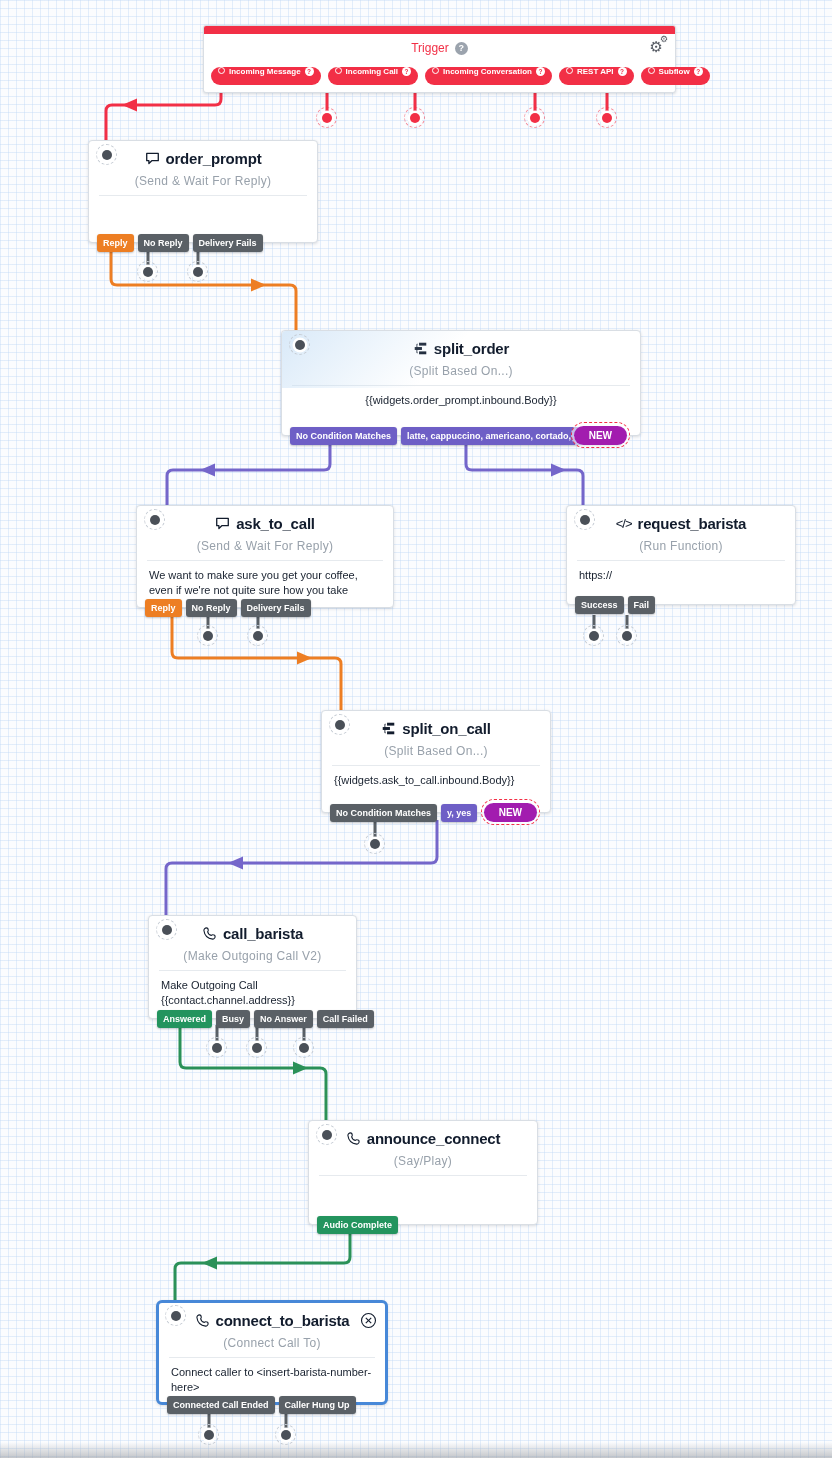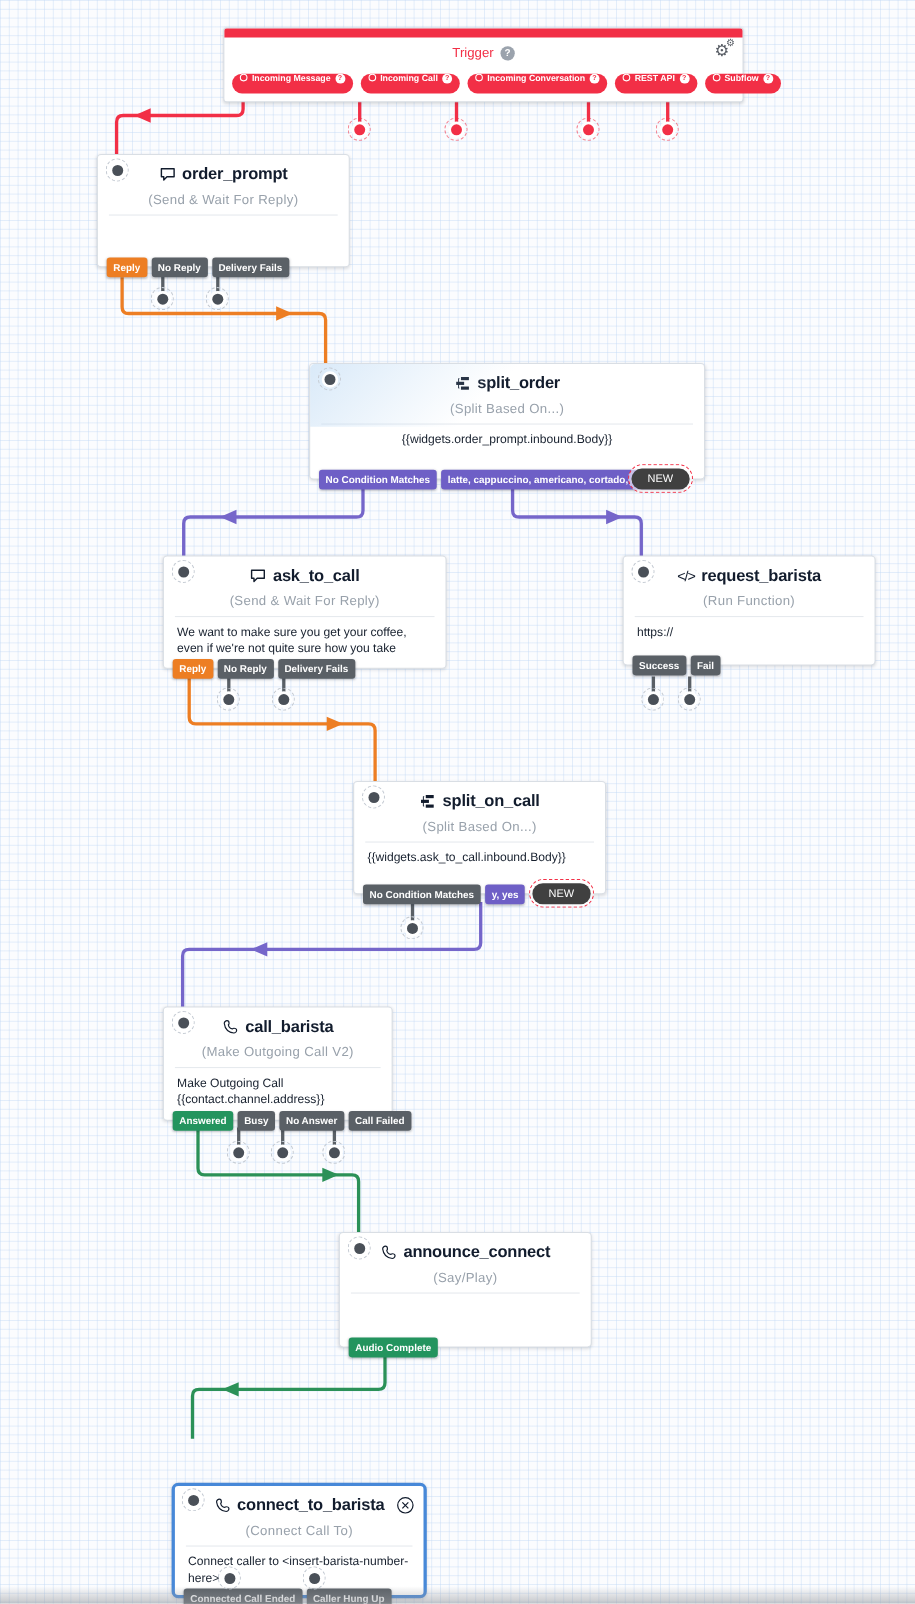--- a/index.html
+++ b/index.html
@@ -13,21 +13,21 @@
       linear-gradient(to bottom, rgba(201,221,246,.5) 1px, transparent 1px);
     background-size:8px 8px;
   }
   .bottom-fade{position:absolute;left:0;bottom:0;width:832px;height:16px;
     background:linear-gradient(to bottom, rgba(170,173,178,0), rgba(150,153,158,.55));z-index:5;}
   svg.wires{position:absolute;left:0;top:0;z-index:1;}
 
   
   .card{position:absolute;background:#fff;border:1px solid #D9DEE4;border-radius:4px;
     box-shadow:0 1px 3px rgba(18,28,45,.14);z-index:2;}
-  .card.selected{border:3px solid #4788D8;border-radius:6px;margin-top:48px;}
+  .card.selected{border:3px solid #4788D8;border-radius:6px;}
   .card-title{display:flex;align-items:center;justify-content:center;gap:6px;
     margin-top:9px;font-size:15px;font-weight:700;color:#121C2D;letter-spacing:-.2px;}
   .card-sub{margin-top:7px;text-align:center;font-size:12px;color:#98A1AB;letter-spacing:.3px;}
   .card-div{border:none;border-top:1px solid #E6EAEE;margin:7px 10px 0 10px;}
   .card-body{margin:7px 12px 0 12px;font-size:11px;line-height:1.32;color:#17202e;}
   .card-body.center{text-align:center;}
   .title-icon{display:inline-flex;color:#121C2D;}
   .code-glyph{font-size:13px;font-weight:400;color:#121C2D;letter-spacing:-1px;}
   .close-btn{position:absolute;right:8px;top:9px;display:inline-flex;cursor:pointer;}
 
@@ -36,21 +36,21 @@
   .tag{height:18px;display:inline-flex;align-items:center;padding:0 6px;border-radius:3px;
     color:#fff;font-size:9px;font-weight:700;white-space:nowrap;
     box-shadow:0 1px 2px rgba(18,28,45,.25);}
   .tag-gray{background:#5A6066;}
   .tag-orange{background:#ED7E23;}
   .tag-purple{background:#6E5FC6;}
   .tag-green{background:#23945E;}
 
   .new-btn-wrap{position:absolute;right:10px;bottom:-13px;border:1.5px dashed #F22F46;
     border-radius:15px;padding:2px;z-index:3;background:rgba(255,255,255,.6);}
-  .new-btn{background:#404040;color:#fff;font-size:10px;font-weight:400;
+  .new-btn{background:#a21caf;color:#fff;font-size:10px;font-weight:700;
     border-radius:11px;padding:4px 15px;display:inline-block;cursor:pointer;}
 
   
   .port{position:absolute;width:21px;height:21px;border:1.5px dashed #C6CCD4;border-radius:50%;
     display:flex;align-items:center;justify-content:center;z-index:4;cursor:pointer;}
   .port::after{content:"";width:10px;height:10px;border-radius:50%;background:#4A5058;
     box-shadow:0 0 0 2.5px #fff;}
   .port.red{border-color:rgba(242,47,70,.55);}
   .port.red::after{background:#F22F46;}
 
@@ -192,21 +192,21 @@
     <div class="card-sub">(Split Based On...)</div>
     <hr class="card-div">
     <div class="card-body center">{{widgets.order_prompt.inbound.Body}}</div>
     <div class="tag-row">
       <span class="tag tag-purple">No Condition Matches</span>
       <span class="tag tag-purple">latte, cappuccino, americano, cortado, cold brew</span>
     </div>
     <span class="new-btn-wrap"><span class="new-btn">NEW</span></span>
   </div>
 
-  <div class="card" style="left:148px;top:505px;width:258px;height:103px;">
+  <div class="card" style="left:136px;top:505px;width:258px;height:103px;">
     <span class="port" style="left:7px;top:3px;"></span>
     <div class="card-title">
       <span class="title-icon">
         <svg width="15" height="13" viewBox="0 0 20 18">
             <path d="M2 2 h16 v10 h-9 l-4 4 v-4 h-3 z" fill="none" stroke="currentColor" stroke-width="1.8" stroke-linejoin="round"></path>
           </svg>
       </span>
       <span>ask_to_call</span>
     </div>
     <div class="card-sub">(Send &amp; Wait For Reply)</div>

